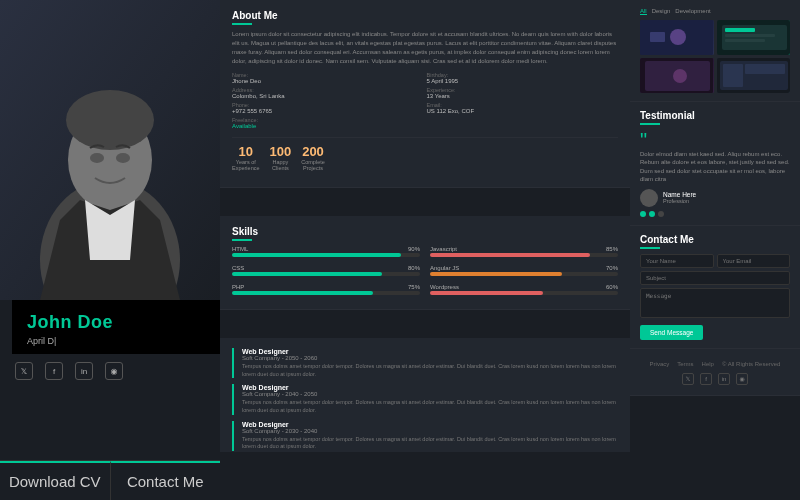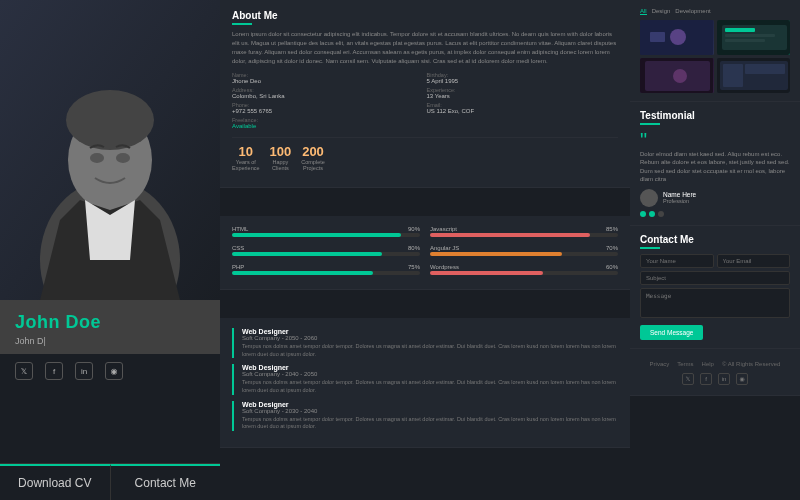--- a/index.html
+++ b/index.html
@@ -24,21 +24,22 @@
       position: relative;
     }
     .photo-placeholder {
       width: 100%;
       height: 100%;
       background: linear-gradient(160deg, #3a4050 0%, #1a1e24 100%);
       display: flex; align-items: center; justify-content: center;
     }
     .name-area {
       padding: 12px 15px 8px;
-      background: #404040;
+      background: #000000;
+      margin-left: 12px;
     }
     .name {
       color: #00c896;
       font-size: 18px;
       font-weight: bold;
       letter-spacing: 0.5px;
     }
     .subtitle {
       color: #aaa;
       font-size: 9px;
@@ -61,21 +62,21 @@
       display: flex;
       border-top: 1px solid #333;
       margin-top: auto;
       position: absolute;
       bottom: 0; left: 0; right: 0;
     }
     .btn-dl, .btn-contact {
       flex: 1;
       padding: 10px 5px;
       text-align: center;
-      font-size: 12px;
+      font-size: 15px;
       color: #ccc;
       cursor: pointer;
       border-top: 2px solid #00c896;
     }
     .btn-dl { border-right: 1px solid #333; }
 
     
     .mid-panels {
       flex: 1;
       display: flex;
@@ -296,21 +297,21 @@
           <path d="M95 178 Q110 188 125 178" stroke="#555" stroke-width="2" fill="none"></path>
 
           <path d="M90 148 Q97 143 104 147" stroke="#333" stroke-width="2" fill="none"></path>
           <path d="M116 147 Q123 143 130 148" stroke="#333" stroke-width="2" fill="none"></path>
         </svg>
       </div>
     </div>
 
     <div class="name-area">
       <div class="name">John Doe</div>
-      <div class="subtitle">John D|</div>
+      <div class="subtitle">April D|</div>
     </div>
 
     <div class="social-icons">
       <div class="social-icon">𝕏</div>
       <div class="social-icon">f</div>
       <div class="social-icon">in</div>
       <div class="social-icon">◉</div>
     </div>
 
     <div style="height: 60px;"></div>
@@ -367,20 +368,21 @@
             <div class="stat-label">Happy<br>Clients</div>
           </div>
           <div class="stat-item">
             <div class="stat-num">200</div>
             <div class="stat-label">Complete<br>Projects</div>
           </div>
         </div>
       </div>
 
       <div class="panel">
+        <div class="panel-title">Skills</div>
         <div class="skills-grid">
           <div class="skill-bar-wrap">
             <div class="skill-name">
                 <span>HTML</span>
                 <span>90%</span>
               </div>
             <div class="skill-bg">
                 <div class="skill-fill" style="width:90%; background:#00c896"></div>
               </div>
           </div>

